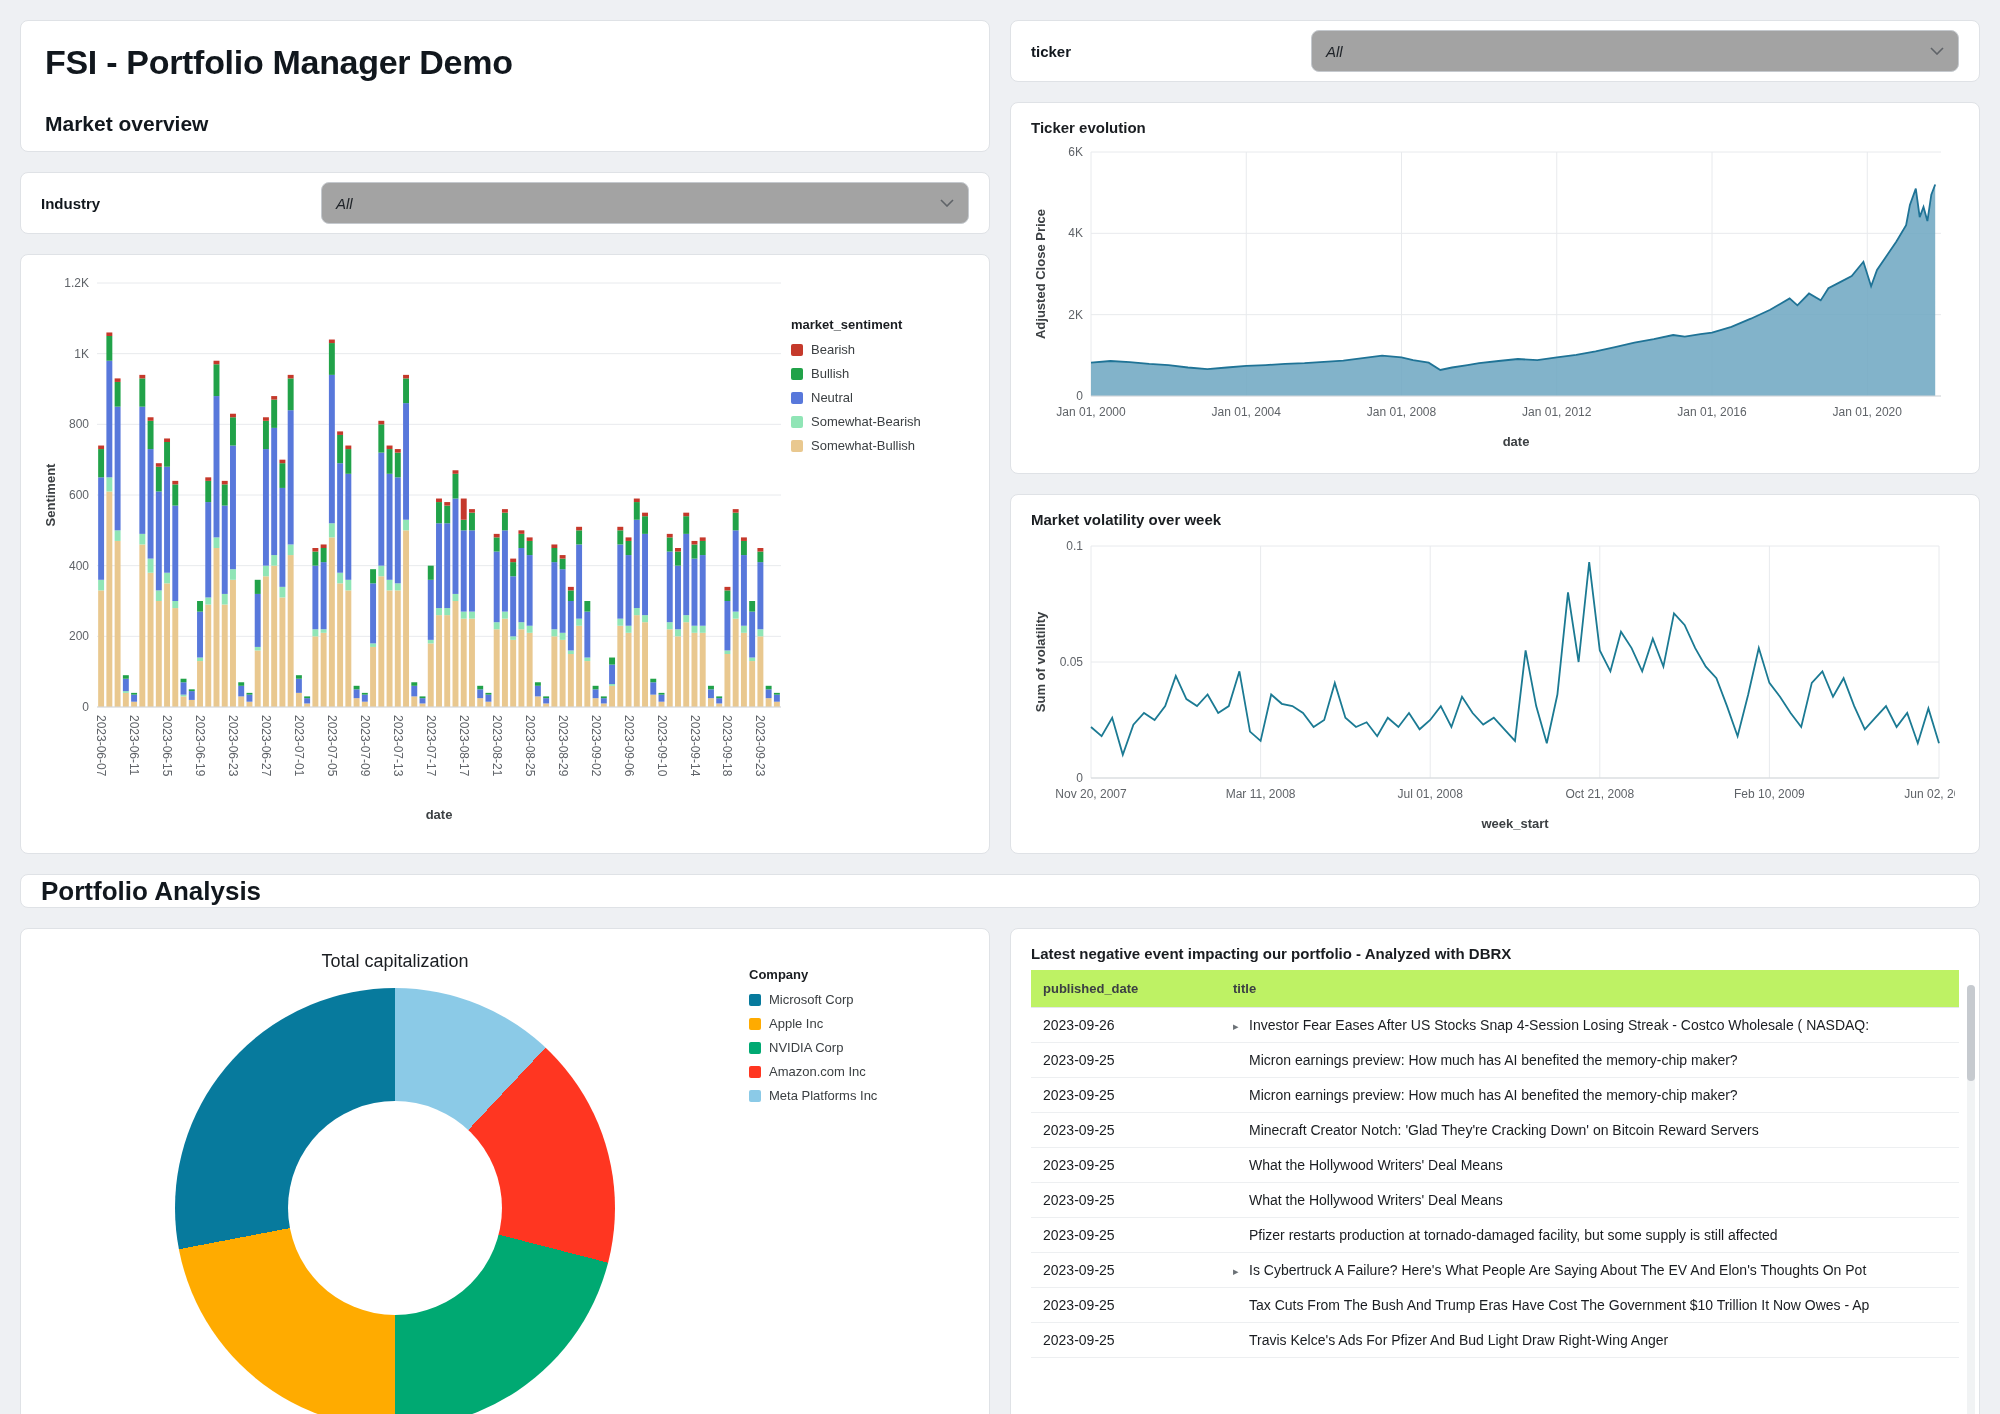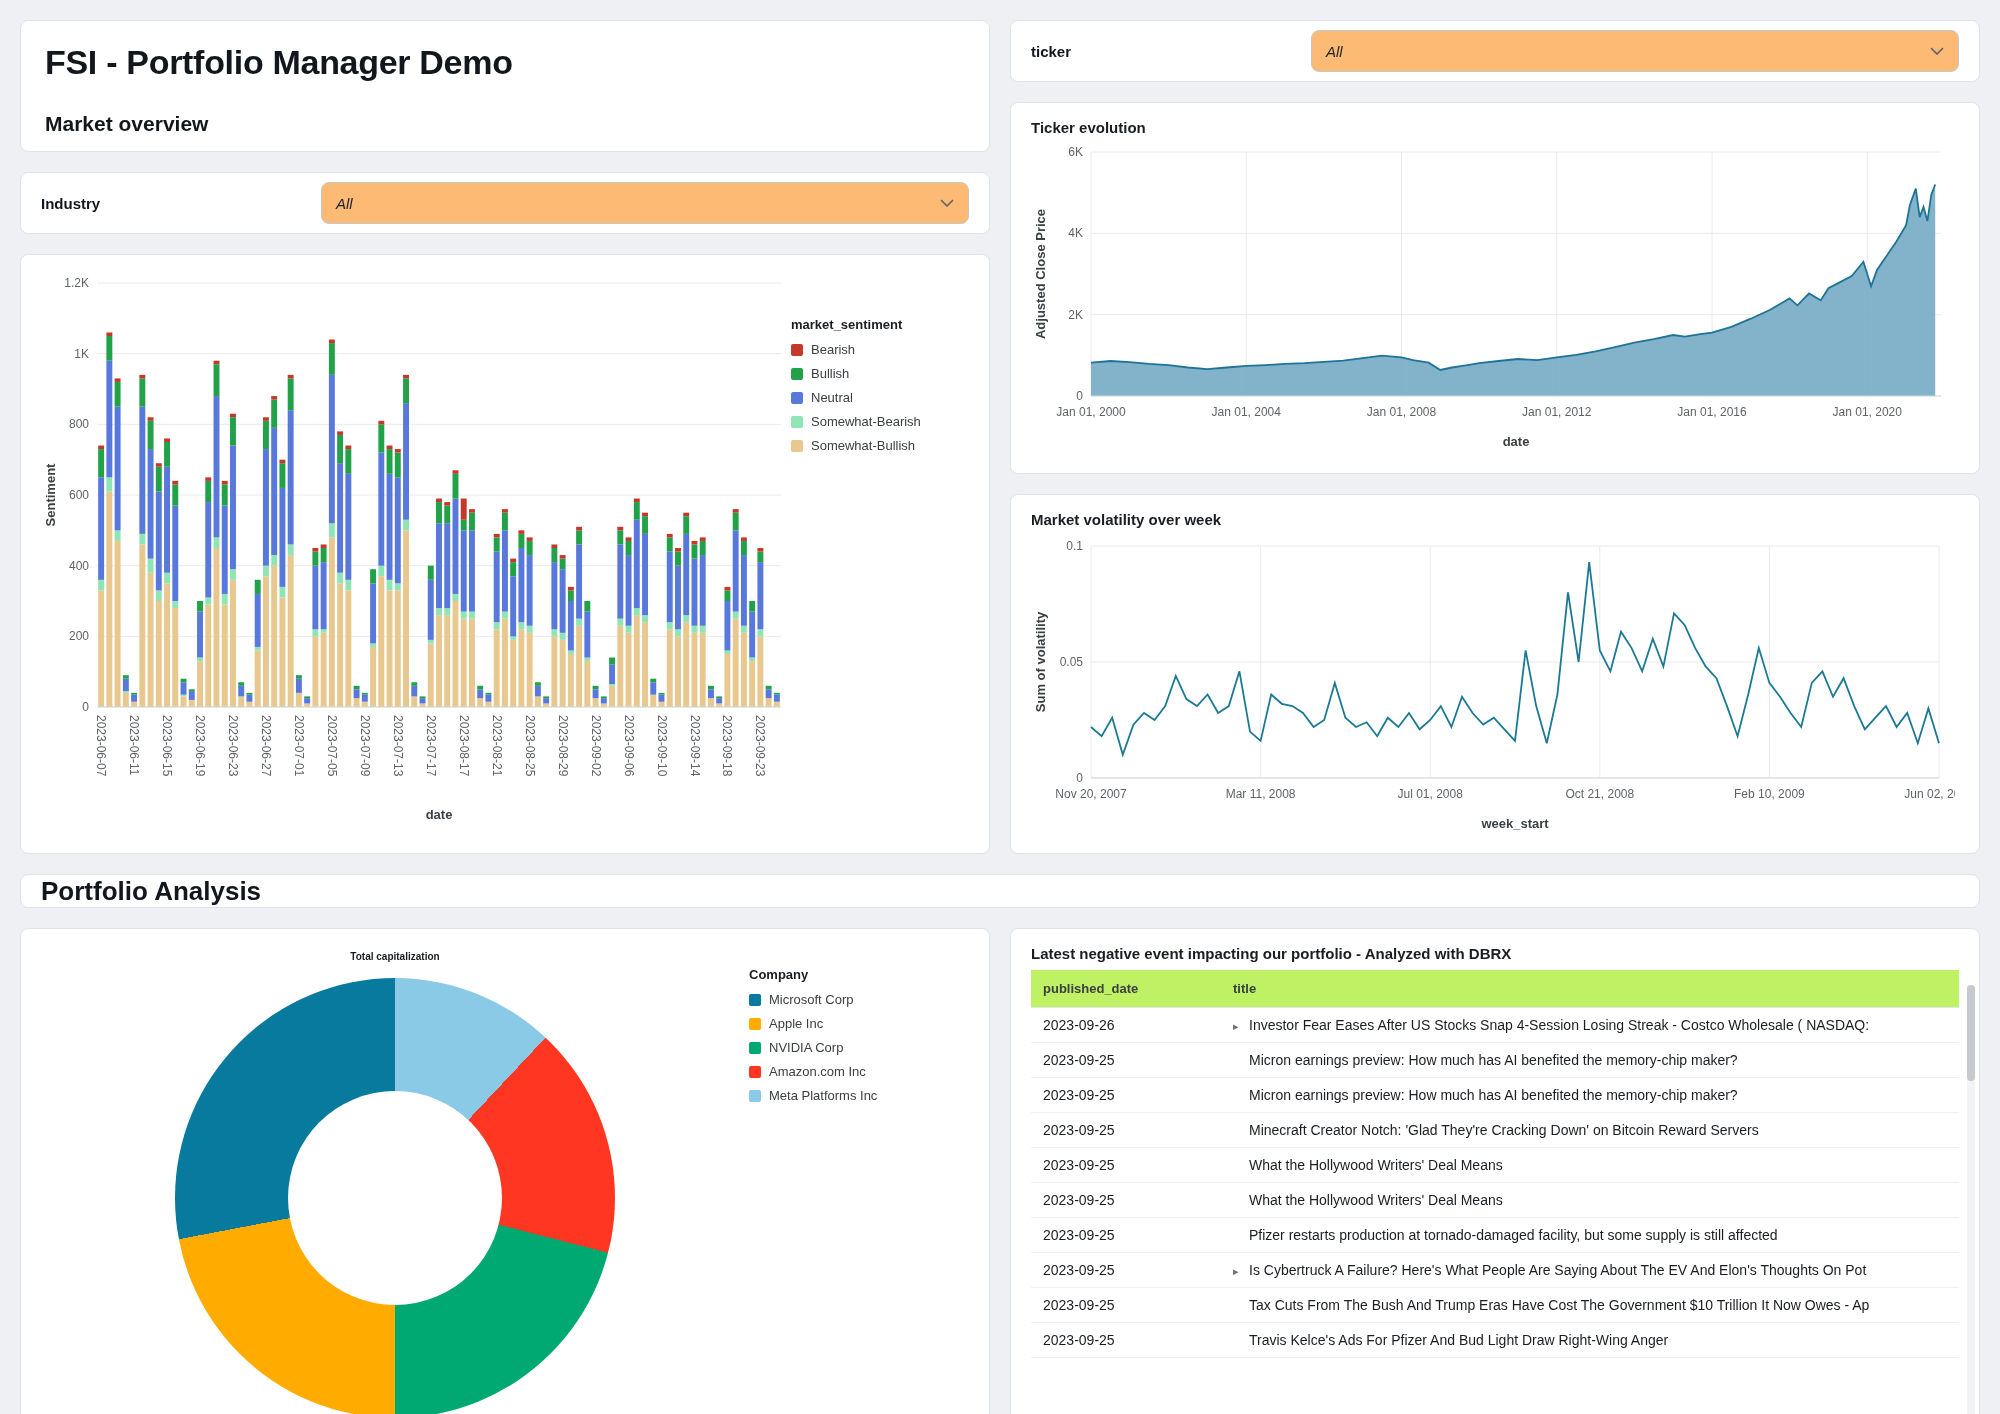--- a/index.html
+++ b/index.html
@@ -7,37 +7,37 @@
   body{background:#eef0f3;font-family:"Liberation Sans","DejaVu Sans",sans-serif;color:#11171d;}
   .page{width:2000px;height:1414px;padding:20px;display:flex;flex-direction:column;gap:20px;}
   .row{display:flex;gap:20px;align-items:flex-start;}
   .col{display:flex;flex-direction:column;gap:20px;flex:1;min-width:0;}
   .card{background:#fff;border:1px solid #dfe2e6;border-radius:8px;padding:16px 20px;overflow:hidden;}
   .title-card{height:132px;padding:22px 24px;}
   .title-card h1{font-size:34px;font-weight:700;letter-spacing:-0.3px;}
   .title-card h2{font-size:21px;font-weight:700;margin-top:30px;}
   .filter-card{height:62px;display:flex;align-items:center;}
   .filter-label{font-size:15px;font-weight:600;flex:0 0 280px;}
-  .dropdown{flex:1;height:42px;border:1px solid #c5c9ce;border-radius:8px;background:#fdba74;display:flex;align-items:center;justify-content:space-between;padding:0 14px;font-size:15px;cursor:pointer;}
+  .dropdown{flex:1;height:42px;border:1px solid #c5c9ce;border-radius:8px;background:#a3a3a3;display:flex;align-items:center;justify-content:space-between;padding:0 14px;font-size:15px;cursor:pointer;}
   .dropdown-value{font-style:italic;color:#1f2328;}
   .chart-title{font-size:15px;font-weight:700;color:#1a1d21;margin-bottom:6px;}
   .sentiment-card{height:600px;}
   .chart-flex{display:flex;gap:6px;}
   .legend{flex:0 0 174px;margin-top:46px;}
   .legend-title{font-size:13px;font-weight:700;margin-bottom:10px;color:#1a1d21;}
   .legend-item{display:flex;align-items:center;gap:8px;margin-bottom:9px;font-size:13px;color:#3c4043;}
   .swatch{width:12px;height:12px;border-radius:2px;flex:none;}
   .evolution-card{height:372px;}
   .volatility-card{height:360px;}
   .section-card{height:60px;display:flex;align-items:center;}
   .section-card h2{font-size:26px;font-weight:700;}
   .bottom-card{height:640px;position:relative;}
   .donut-flex{display:flex;margin-top:4px;}
   .donut-area{flex:1;display:flex;flex-direction:column;align-items:center;}
-  .donut-caption{font-size:10px;font-weight:700;margin:2px 0 16px;color:#1a1d21;}
+  .donut-caption{font-size:18px;font-weight:400;margin:2px 0 16px;color:#1a1d21;}
   .donut{width:440px;height:440px;border-radius:50%;position:relative;}
   .donut-hole{position:absolute;inset:0;margin:auto;width:214px;height:214px;background:#fff;border-radius:50%;}
   .company-legend{margin-top:18px;flex:0 0 220px;}
   table{width:100%;border-collapse:collapse;table-layout:fixed;margin-top:8px;}
   th{text-align:left;background:#bef264;font-size:13px;color:#3c4043;font-weight:600;padding:11px 12px;border-bottom:1px solid #e3e6e9;}
   td{font-size:14px;color:#1a1d21;padding:9px 12px;border-bottom:1px solid #edeff1;white-space:nowrap;overflow:hidden;}
   .arrow{display:inline-block;width:16px;color:#6b7176;font-size:11px;}
   .arrow.hidden{visibility:hidden;}
   .vscrollbar{position:absolute;top:56px;right:4px;bottom:10px;width:8px;background:#f1f3f4;border-radius:4px;}
   .vthumb{width:8px;height:96px;background:#c6cacf;border-radius:4px;}

